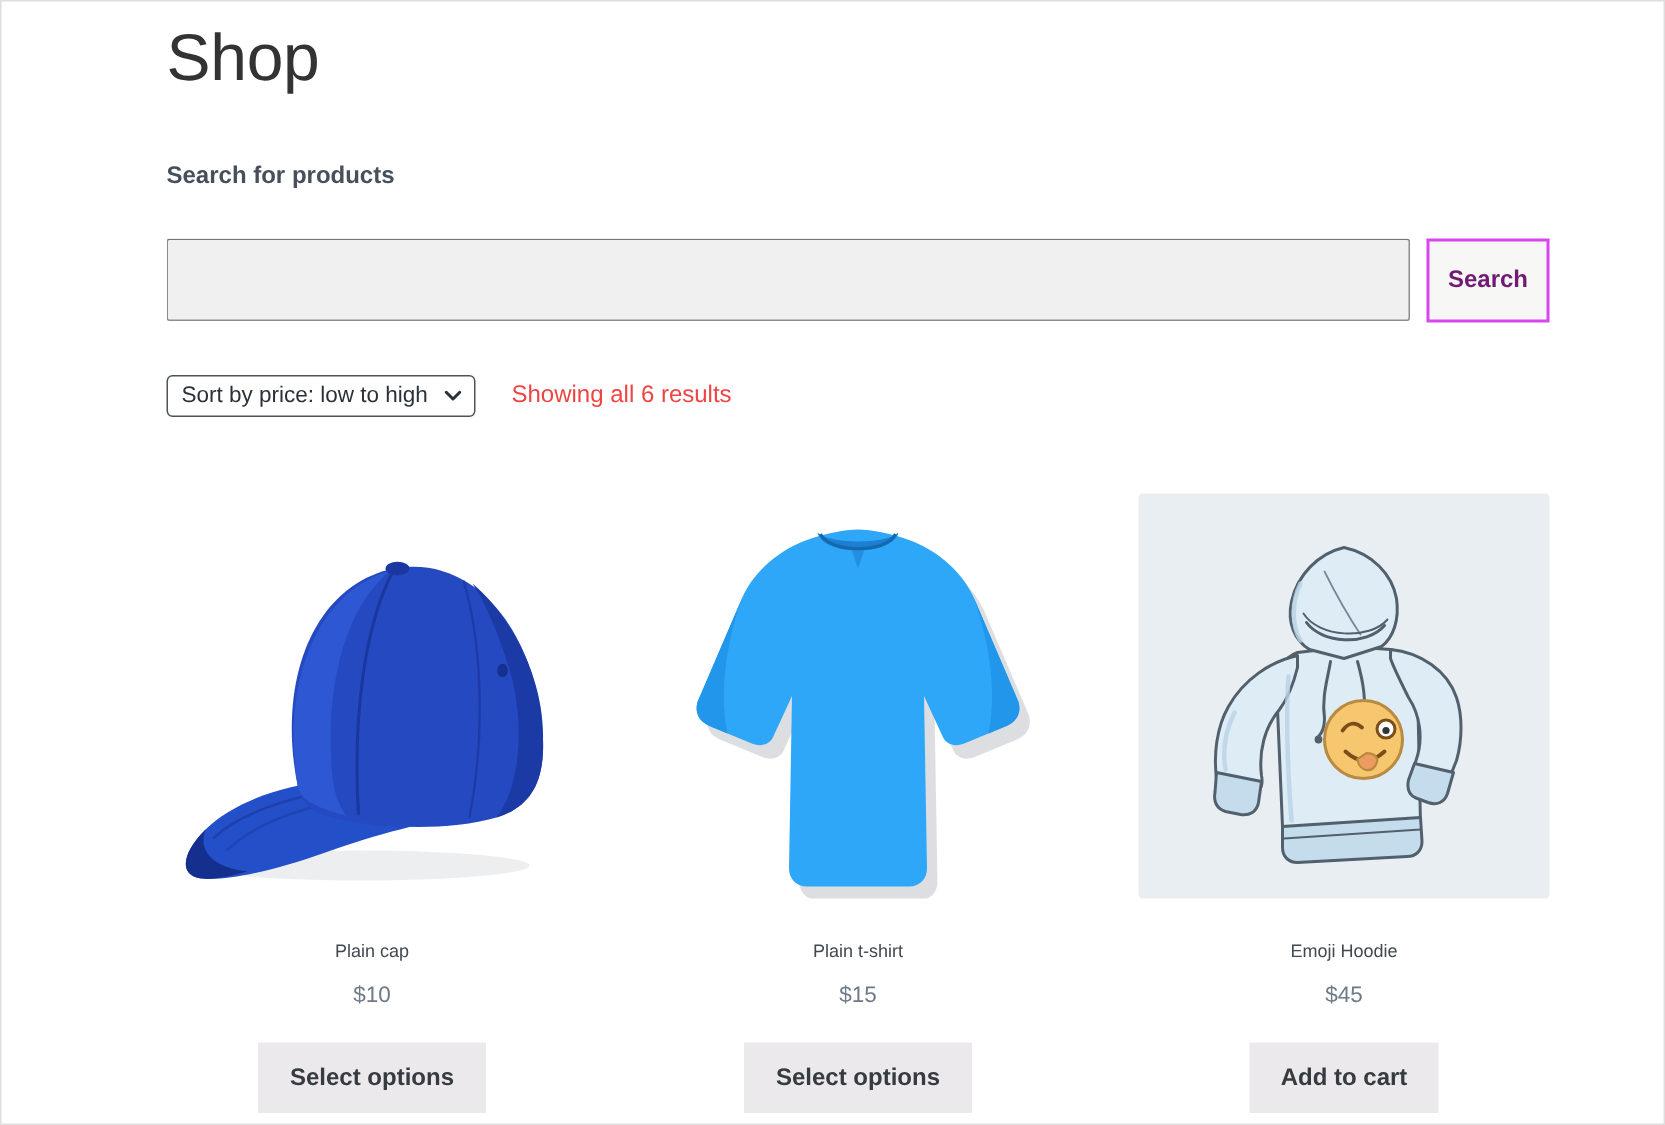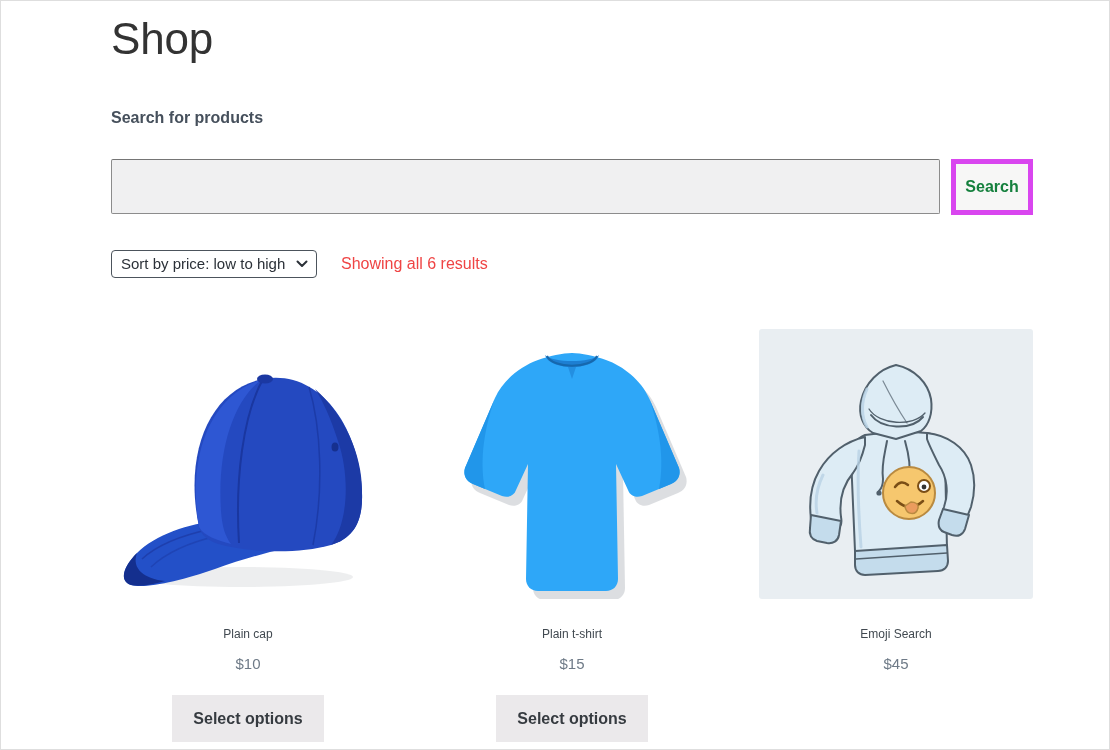--- a/index.html
+++ b/index.html
@@ -43,24 +43,24 @@
     border-top-color: #757575;
     border-radius: 2px;
     font-size: 18px;
     padding: 0 12px;
     font-family: "Liberation Sans", sans-serif;
     color: #333;
   }
   .search-button {
     width: 82px; height: 56px;
     background: #f7f7f6;
-    border: 5px solid #d946ef;
+    border: 2px solid #d946ef;
     font-size: 16px;
     font-weight: 700;
-    color: #15803d;
+    color: #701a75;
     font-family: "Liberation Sans", sans-serif;
     cursor: pointer;
   }
 
   .toolbar { margin-top: 35px; display: flex; align-items: center; gap: 24px; }
   .select-wrap { position: relative; display: inline-block; }
   select.sort-select {
     appearance: none; -webkit-appearance: none;
     font-family: "Liberation Sans", sans-serif;
     font-size: 15px;
@@ -214,19 +214,20 @@
             </g>
 
             <circle cx="150" cy="164" r="26" fill="#f6c76e" stroke="#b98a40" stroke-width="2"></circle>
             <path d="M136,158 q6,-8 13,-2" stroke="#7a4e16" stroke-width="2.5" fill="none" stroke-linecap="round"></path>
             <circle cx="165" cy="157" r="6" fill="#ffffff" stroke="#7a4e16" stroke-width="2"></circle>
             <circle cx="165" cy="158" r="2.4" fill="#333333"></circle>
             <path d="M138,172 q13,12 26,0" stroke="#7a4e16" stroke-width="2.5" fill="none" stroke-linecap="round"></path>
             <path d="M146,177 c1,9 11,10 13,2 c1,-4 -3,-6 -7,-6 z" fill="#eb9c5e" stroke="#b98a40" stroke-width="1.5"></path>
           </svg>
         </div>
-        <div class="product-title">Emoji Search</div>
+        <div class="product-title">Emoji Hoodie</div>
         <div class="product-price">$45</div>
+        <button class="product-button">Add to cart</button>
       </div>
 
     </div>
   </div>
 </div>
 
 </body></html>

